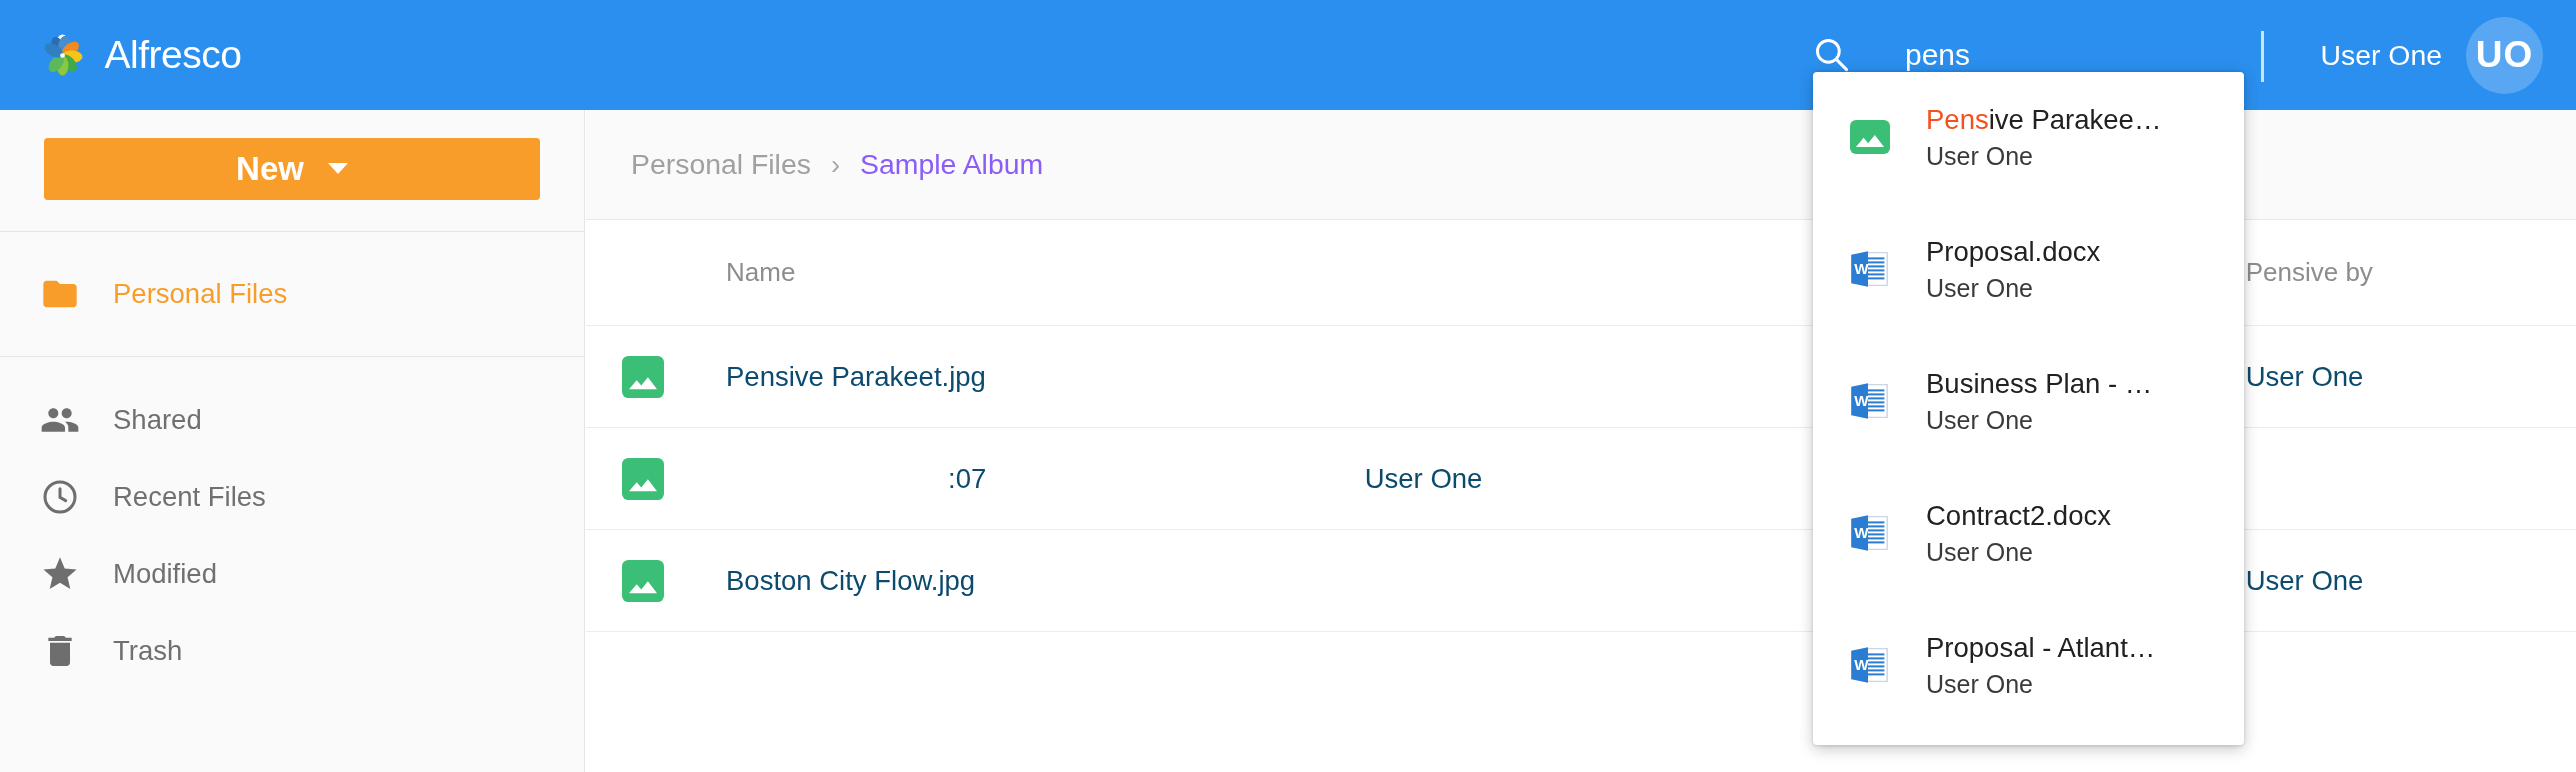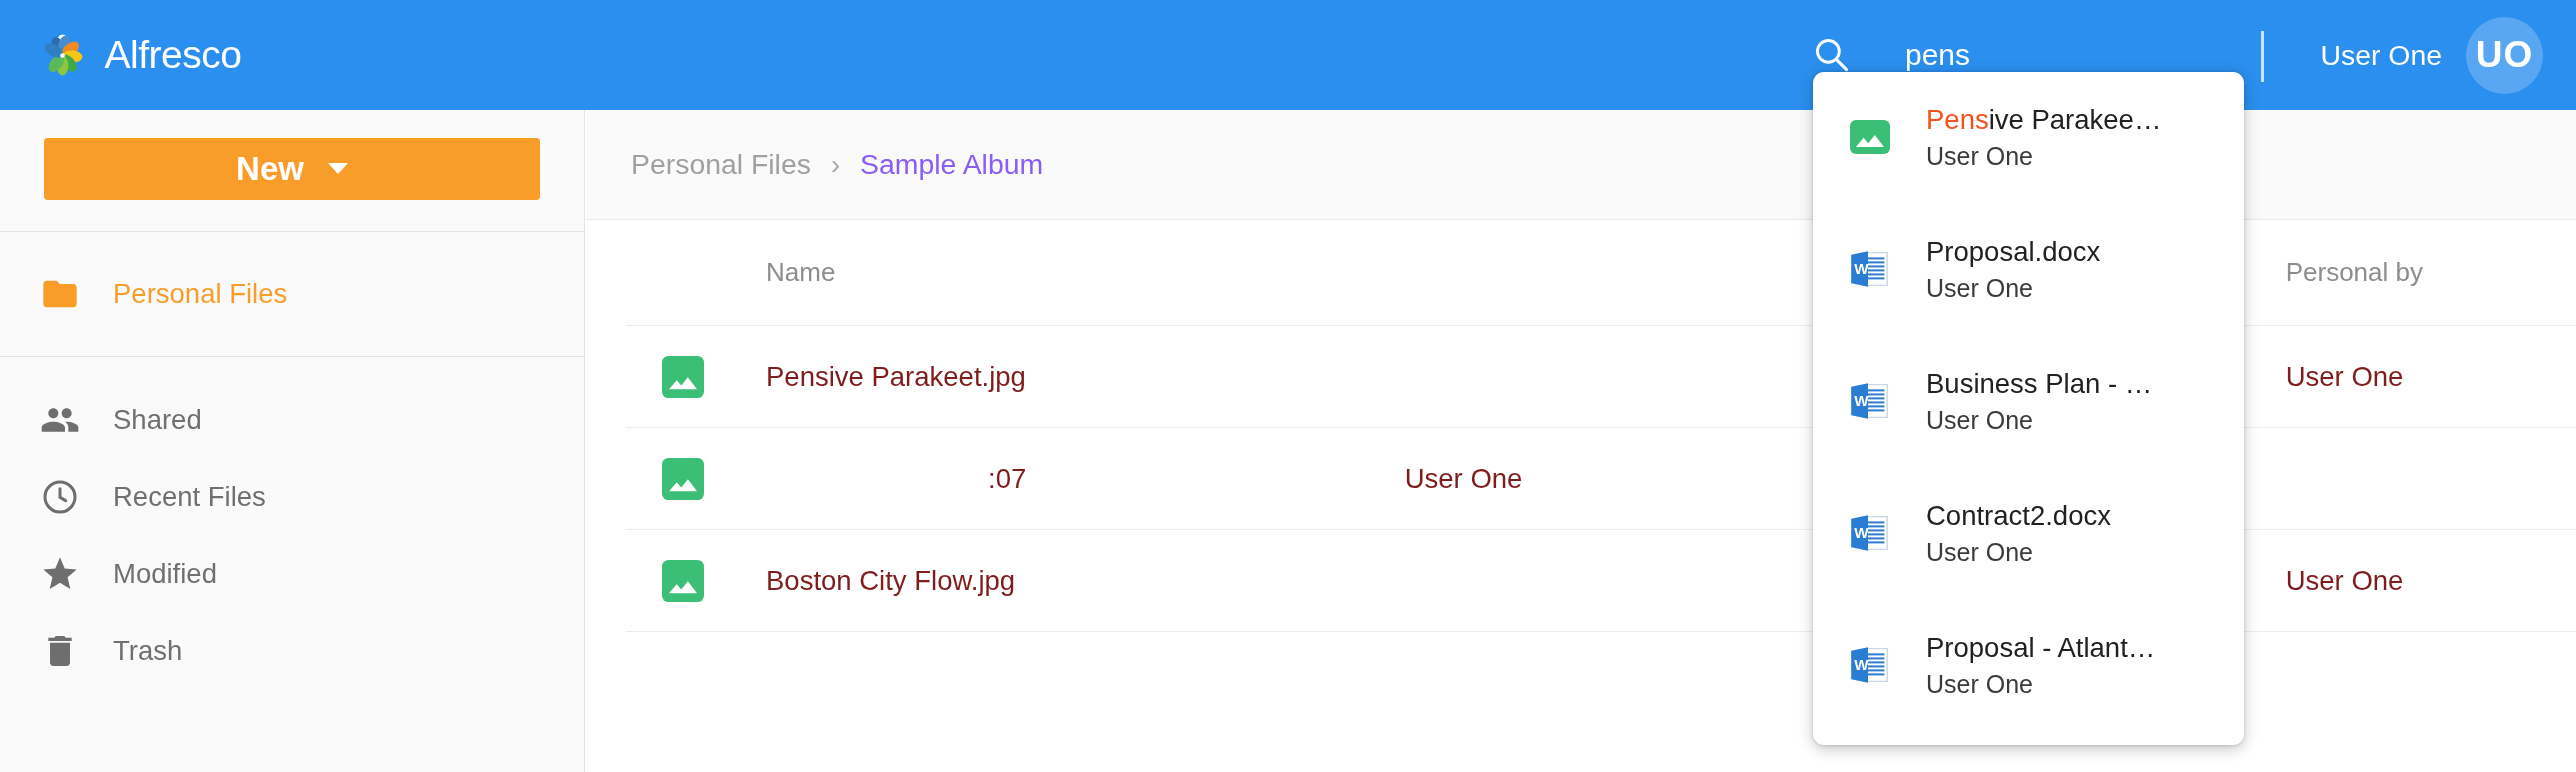--- a/index.html
+++ b/index.html
@@ -98,53 +98,53 @@
     border-bottom: 0.9px solid #e9e9e9;
     display: flex; align-items: center; padding-left: 45px;
   }
   .crumb { font-size: 28.4px; color: #a0a0a0; cursor: pointer; }
   .crumb.current { color: #8b5cf6; cursor: default; }
   .crumb-sep {
     margin: 0 20px; color: #a8a8a8; font-size: 27.5px;
     display: inline-block;
   }
 
-  .table { width: 100%; padding-left: 40px; }
+  .table { width: 100%; }
   .t-head {
     display: flex; align-items: center; height: 106px;
     border-bottom: 0.9px solid #ececec; background: #ffffff;
   }
   .t-row {
     display: flex; align-items: center; height: 102px;
     border-bottom: 0.9px solid #ececec; background: #ffffff;
     cursor: pointer;
   }
   .c-icon { width: 105px; flex: 0 0 105px;
     display: flex; align-items: center; justify-content: flex-end;
     padding-right: 27.5px; }
   .c-name { flex: 0 0 881px; padding-left: 35px; }
   .c-size { flex: 0 0 257px; }
   .c-mod  { flex: 0 0 413px; }
   .c-by   { flex: 1 1 auto; padding-left: 3.7px; }
 
   .th { font-size: 26px; color: #8d8d8d; }
-  .td { font-size: 27.5px; color: #7f1d1d; }
+  .td { font-size: 27.5px; color: #0c4a6e; }
 
   .img-ico {
     width: 42px; height: 42px; border-radius: 6.4px;
     background: #3bbf76; display: flex;
     align-items: flex-end; justify-content: center;
     overflow: hidden;
   }
 
   
   .suggest {
     position: absolute; left: 1813px; top: 72px;
     width: 431px; height: 673px;
-    background: #ffffff; border-radius: 11px;
+    background: #ffffff; border-radius: 4px;
     box-shadow: 0 3.7px 14.7px rgba(0,0,0,.22), 0 0.9px 3.7px rgba(0,0,0,.14);
     overflow: hidden; z-index: 40;
   }
   .sugg-item {
     height: 132px; padding: 0 0 0 33px;
     display: flex; align-items: center; cursor: pointer;
   }
   .sugg-ico { width: 48px; flex: 0 0 48px; }
   .sugg-text { margin-left: 32px; overflow: hidden; }
   .sugg-title {
@@ -268,21 +268,21 @@
       <span class="crumb-sep">›</span>
       <span class="crumb current">Sample Album</span>
     </div>
 
     <div class="table">
       <div class="t-head">
         <div class="c-icon"></div>
         <div class="c-name th">Name</div>
         <div class="c-size th"></div>
         <div class="c-mod th"></div>
-        <div class="c-by th">Personal by</div>
+        <div class="c-by th">Pensive by</div>
       </div>
 
       <div class="t-row">
         <div class="c-icon">
           <span class="img-ico">
             <svg width="42" height="42" viewBox="0 0 24 24">
                 <path fill="#ffffff" d="M4 19h16l-5.2-6.8-3.8 4.7-2.6-3.1z"></path>
               </svg>
           </span>
         </div>

